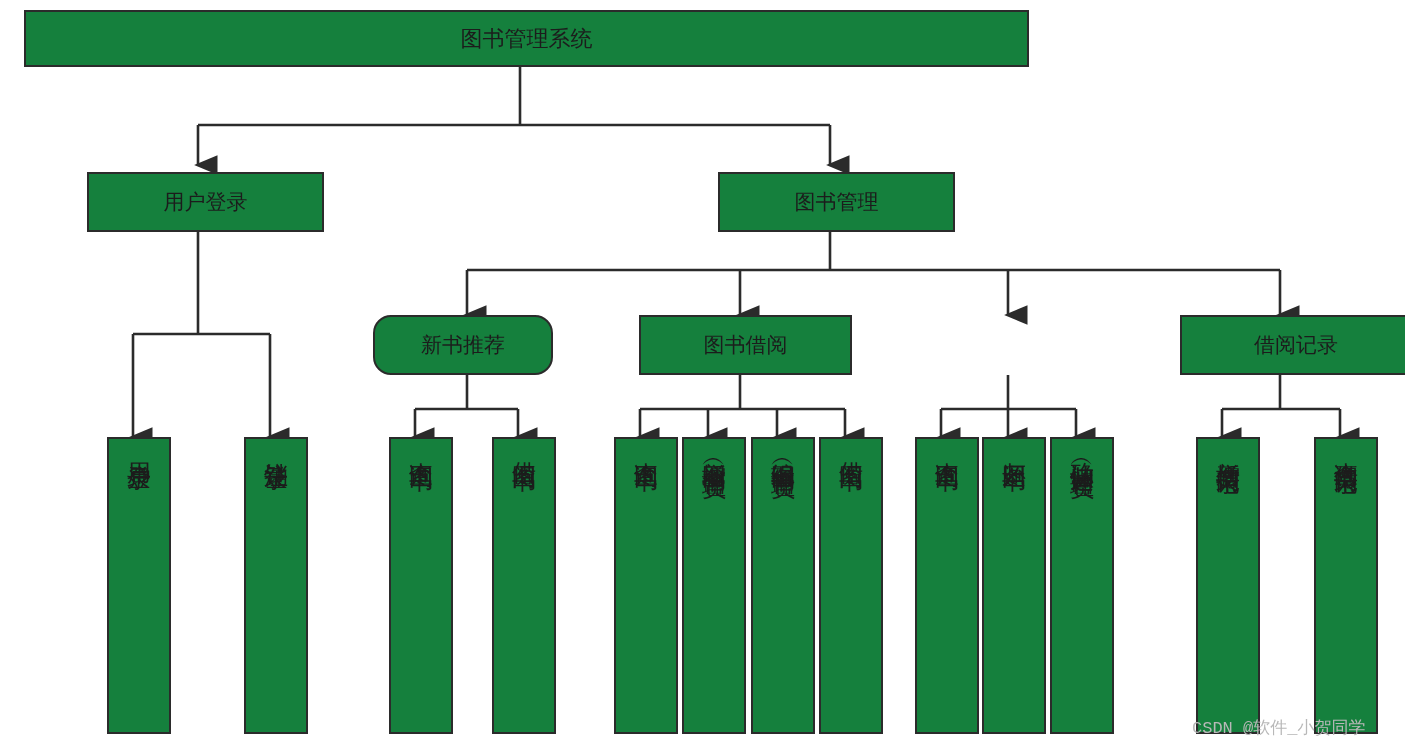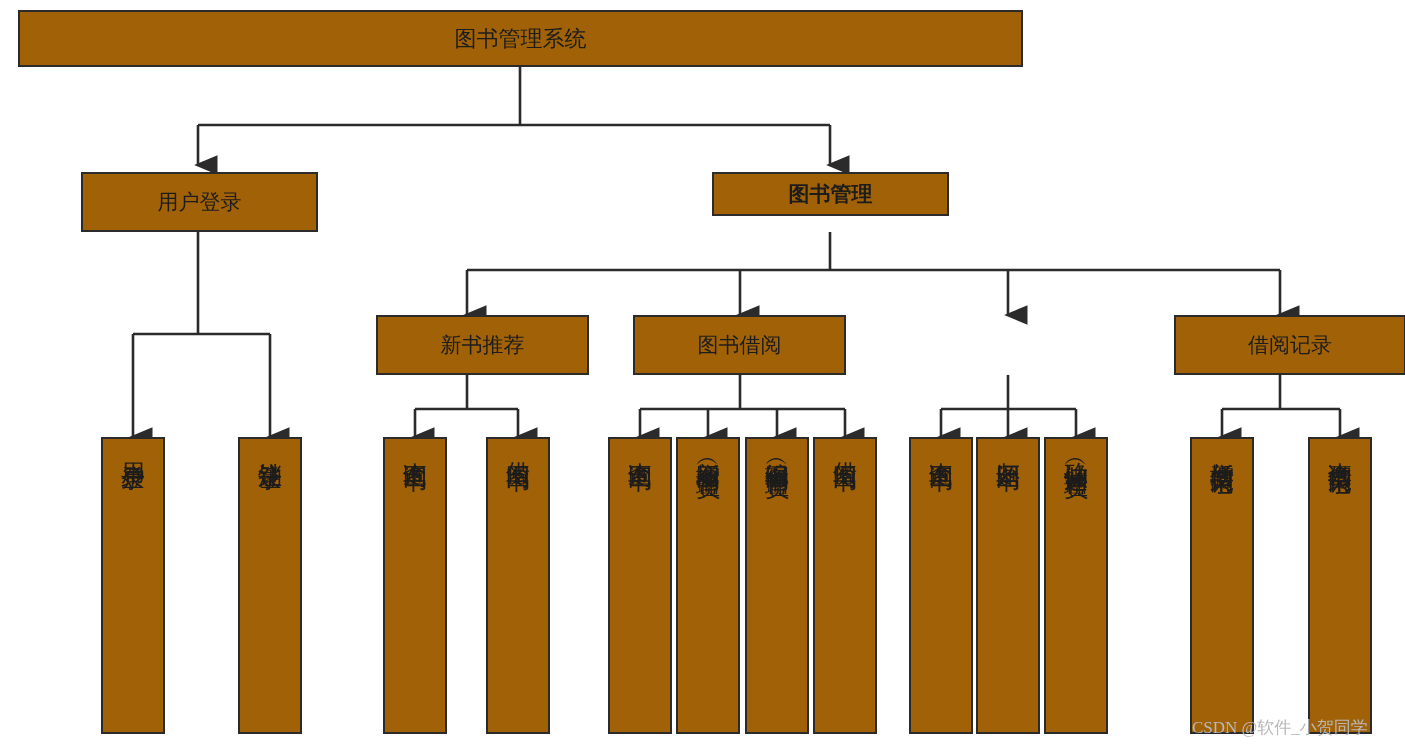--- a/index.html
+++ b/index.html
@@ -21,27 +21,28 @@
   #edges {
     position: absolute;
     left: 0;
     top: 0;
     width: 1405px;
     height: 747px;
   }
   .node {
     position: absolute;
     box-sizing: border-box;
-    background: #a16207;
+    background: #15803d;
     border: 2.2px solid #2b2b2b;
     display: flex;
     align-items: center;
     justify-content: center;
     color: #1c1c1c;
     z-index: 2;
+    margin-left: 6px;
   }
   .node .label {
     display: block;
     text-align: center;
     line-height: 1.18;
     white-space: nowrap;
   }
   
   .node.h .label {
     font-size: 21px;
@@ -61,21 +62,21 @@
     letter-spacing: 2px;
     line-height: 1;
     white-space: nowrap;
   }
   .watermark {
     position: absolute;
     font-size: 17px;
     color: #b8b8b8;
     white-space: nowrap;
     z-index: 5;
-    font-family: Liberation Serif, serif;
+    font-family: Liberation Mono, monospace;
   }
 </style>
 </head>
 <body>
 
 <div id="canvas">
 
   <svg id="edges" viewBox="0 0 1405 747" xmlns="http://www.w3.org/2000/svg">
     <defs>
       <marker id="arrow" viewBox="0 0 12 12" refX="6" refY="10" markerWidth="9" markerHeight="11" orient="auto-start-reverse">
@@ -126,25 +127,25 @@
     </g>
   </svg>
 
   <div class="node h root" style="left:18px; top:10px; width:1005px; height:57px;">
     <span class="label">图书管理系统</span>
   </div>
 
   <div class="node h" style="left:81px; top:172px; width:237px; height:60px;">
     <span class="label">用户登录</span>
   </div>
-  <div class="node h" style="left:712px; top:172px; width:237px; height:44px;font-weight:bold;">
+  <div class="node h" style="left:712px; top:172px; width:237px; height:60px;">
     <span class="label">图书管理</span>
   </div>
 
-  <div class="node h" style="left:376px; top:315px; width:213px; height:60px;">
+  <div class="node h" style="left:367px; top:315px; width:180px; height:60px;border-radius:18px;">
     <span class="label">新书推荐</span>
   </div>
   <div class="node h" style="left:633px; top:315px; width:213px; height:60px;align-items:center;">
     <span class="label">图书借阅</span>
   </div>
   <div class="node h" style="left:1174px; top:315px; width:232px; height:60px;">
     <span class="label">借阅记录</span>
   </div>
 
   <div class="node v" style="left:101px; top:437px; width:64px; height:297px;">

